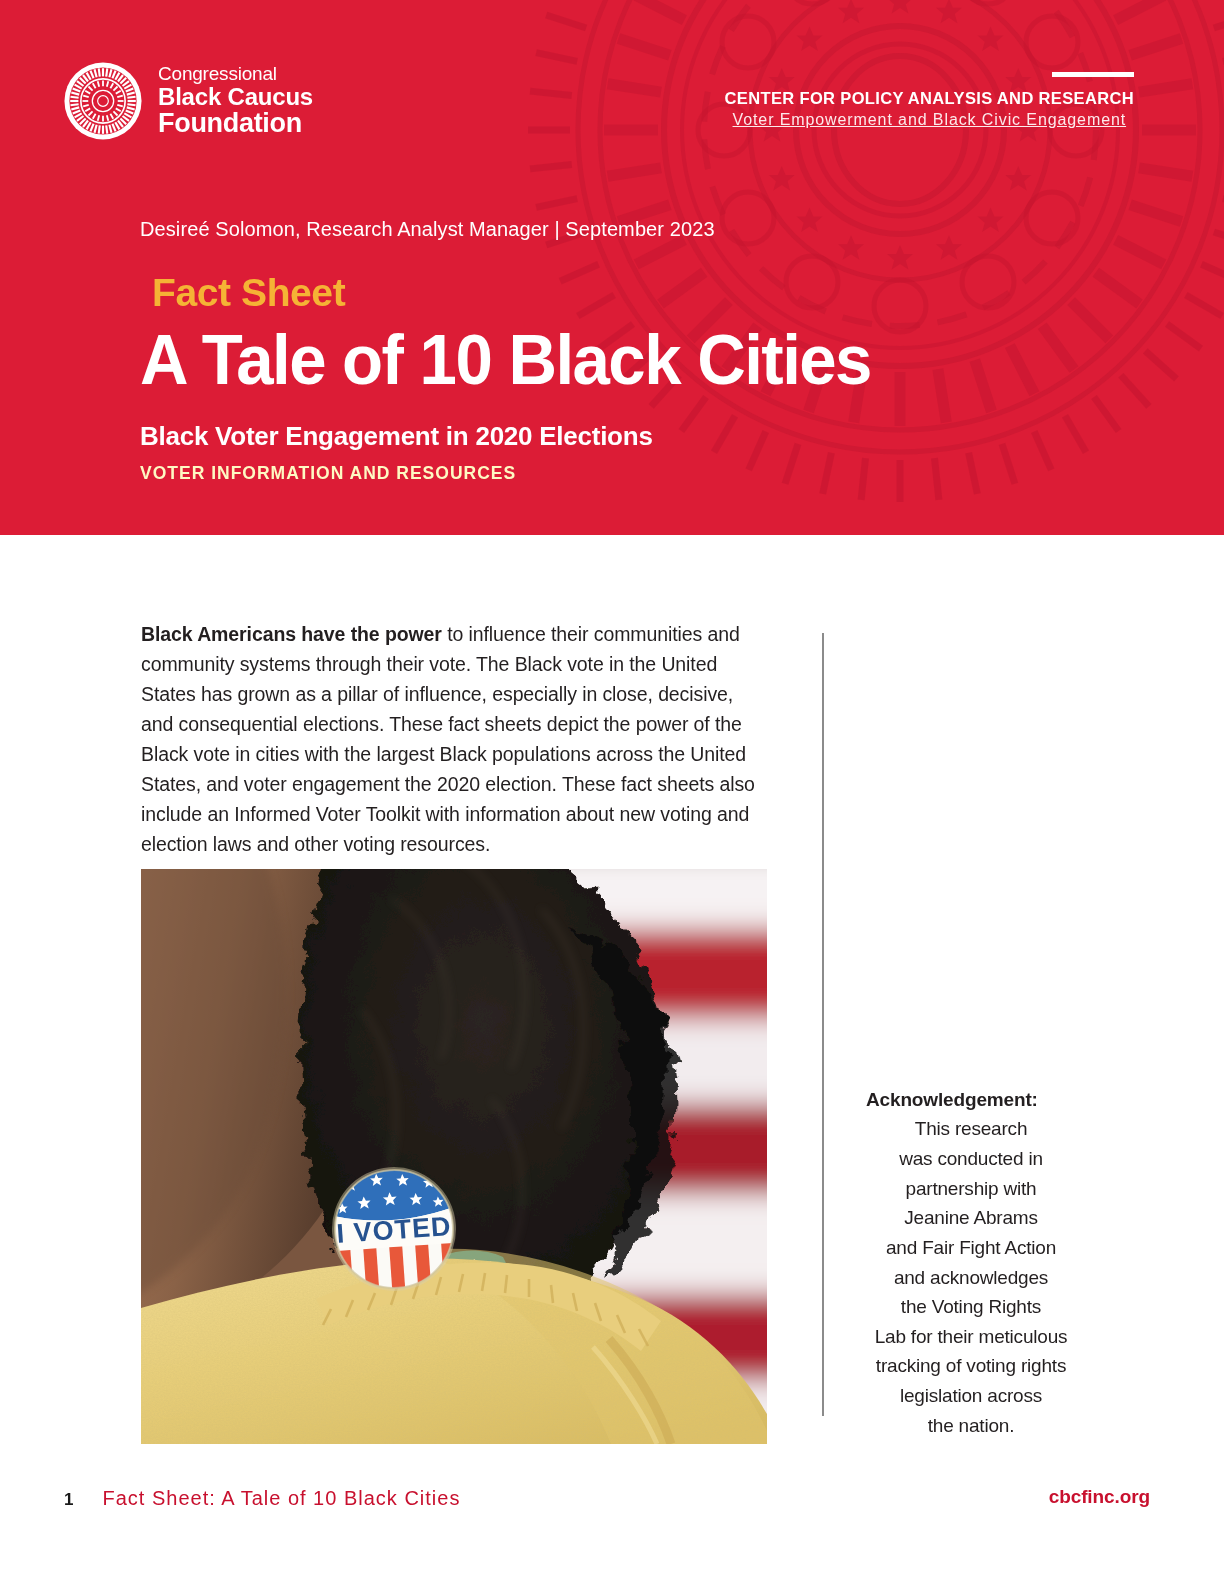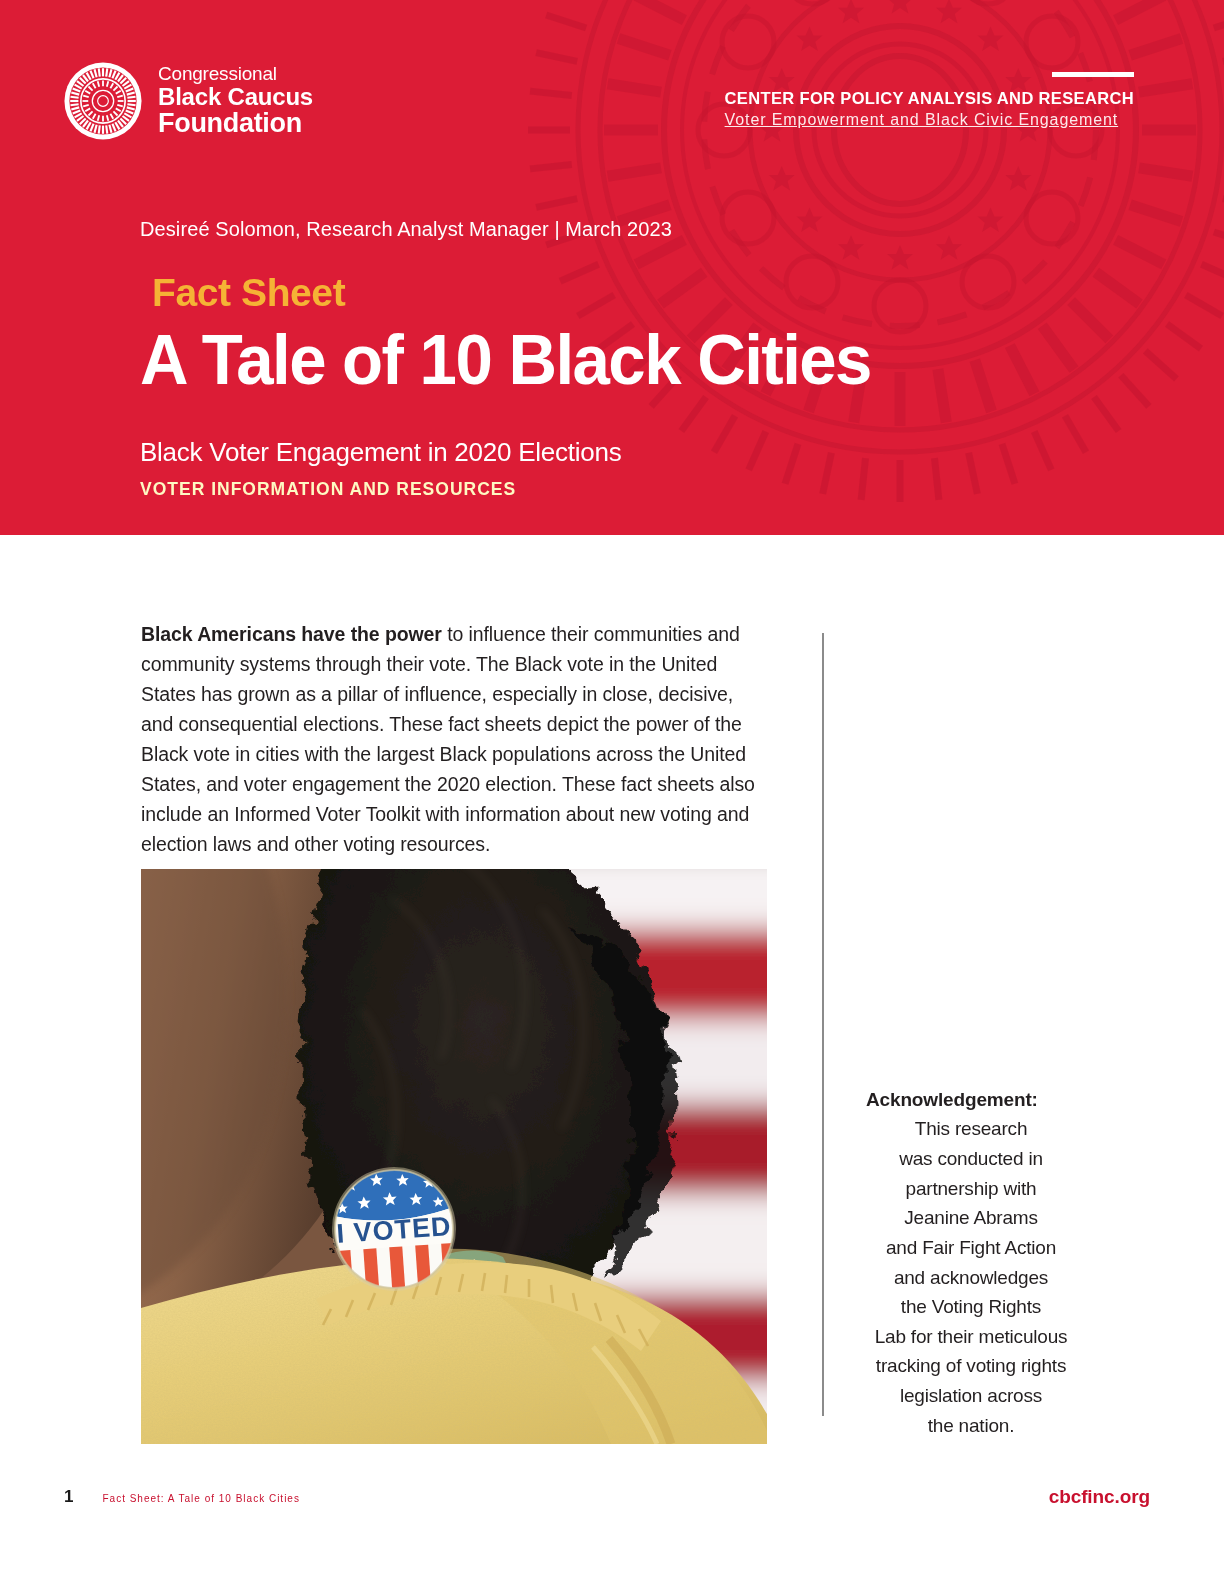--- a/index.html
+++ b/index.html
@@ -57,21 +57,21 @@
   }
   .logo-text .l1 { font-size: 19px; font-weight: 500; display: block; }
   .logo-text .l2 { font-size: 24px; font-weight: 700; display: block; margin-top: 1px; }
   .logo-text .l3 { font-size: 27px; font-weight: 800; display: block; margin-top: 1px; letter-spacing: -0.3px;}
 
   
   .center-label {
     position: absolute;
     right: 90px;
     top: 72px;
-    text-align: left;
+    text-align: center;
     color: #ffffff;
   }
   .center-rule {
     width: 82px;
     height: 5px;
     background: #ffffff;
     margin-left: auto;
     margin-bottom: 12px;
   }
   .center-label .cl-1 {
@@ -122,24 +122,24 @@
     color: #ffffff;
     display: block;
     margin-top: 12px;
     line-height: 1.04;
     letter-spacing: -1.6px;
     transform: scaleX(0.96);
     transform-origin: left center;
   }
   .sub-title {
     font-size: 26px;
-    font-weight: 400;
+    font-weight: 700;
     color: #ffffff;
     display: block;
-    margin-top: 40px;
+    margin-top: 24px;
     letter-spacing: -0.25px;
   }
   .sub-title-2 {
     font-size: 17.5px;
     font-weight: 800;
     color: #fef9c3;
     display: block;
     margin-top: 11px;
     letter-spacing: 1.0px;
   }
@@ -231,21 +231,21 @@
     align-items: baseline;
     gap: 29px;
     pointer-events: auto;
   }
   .page-num {
     font-size: 17px;
     font-weight: 700;
     color: #1a1a1a;
   }
   .footer-title {
-    font-size: 10px;
+    font-size: 20px;
     font-weight: 400;
     color: #C8102E;
     letter-spacing: 1.0px;
   }
   .footer-url {
     position: absolute;
     right: 74px;
     top: 1486px;
     font-size: 19px;
     font-weight: 800;
@@ -552,21 +552,21 @@
       </div>
     </div>
 
     <div class="center-label">
       <div class="center-rule"></div>
       <span class="cl-1">CENTER FOR POLICY ANALYSIS AND RESEARCH</span>
       <span class="cl-2">Voter Empowerment and Black Civic Engagement</span>
     </div>
 
     <div class="title-block">
-      <span class="byline">Desireé Solomon, Research Analyst Manager | March 2023</span>
+      <span class="byline">Desireé Solomon, Research Analyst Manager | September 2023</span>
       <span class="kicker">Fact Sheet</span>
       <span class="main-title">A Tale of 10 Black Cities</span>
       <span class="sub-title">Black Voter Engagement in 2020 Elections</span>
       <span class="sub-title-2">VOTER INFORMATION AND RESOURCES</span>
     </div>
 
   </div>
 </div>
 
 <div class="content">

